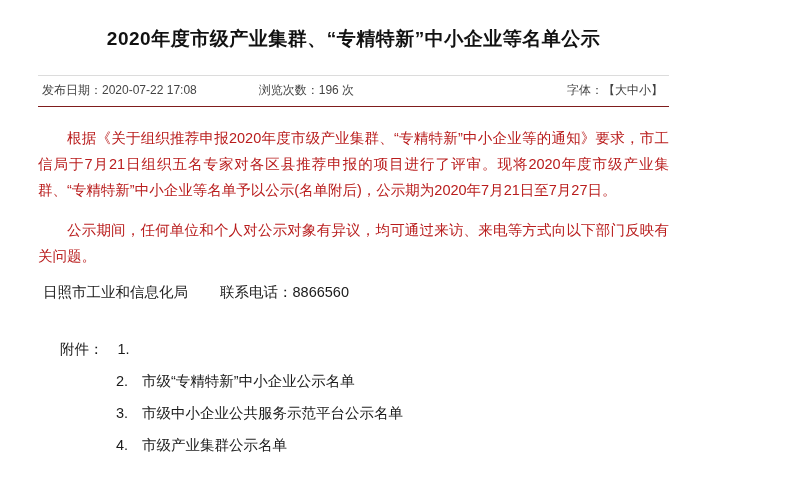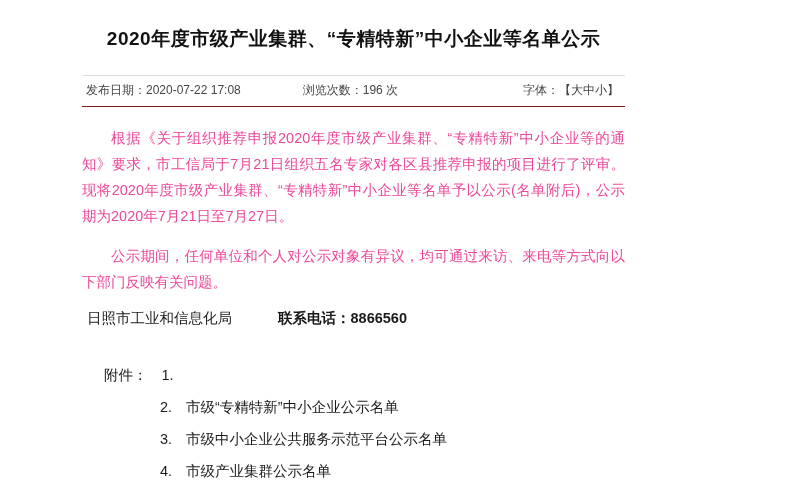--- a/index.html
+++ b/index.html
@@ -12,21 +12,21 @@
     background: #ffffff;
     font-family: "Liberation Sans", sans-serif;
     color: #1a1a1a;
     overflow: hidden;
   }
   .page {
     width: 707px;
     height: 480px;
     position: relative;
     box-sizing: border-box;
-    padding: 0 82px;
+    padding: 0 38px;
   }
   .title {
     text-align: center;
     font-size: 19px;
     font-weight: bold;
     color: #111111;
     letter-spacing: 0.5px;
     padding-top: 26px;
     line-height: 1.4;
   }
@@ -50,42 +50,41 @@
     margin-left: auto;
     margin-right: 6px;
   }
   .font-sizes {
     color: #404040;
   }
   .body-text {
     margin-top: 18px;
     font-size: 14.5px;
     line-height: 26px;
-    color: #ec4899;
+    color: #b91c1c;
     text-align: justify;
   }
   .para {
     text-indent: 2em;
     margin-bottom: 2px;
   }
   .para.second {
   }
   .contact-line {
     margin-top: 10px;
     font-size: 14.5px;
     line-height: 26px;
     padding-left: 5px;
   }
   .contact-dept {
     display: inline-block;
   }
   .contact-phone {
     display: inline-block;
-    margin-left: 46px;
-    font-weight: bold;
+    margin-left: 32px;
   }
   .attachments {
     margin-top: 28px;
     font-size: 14.5px;
     line-height: 32px;
   }
   .att-head-row {
     display: flex;
     align-items: center;
   }

